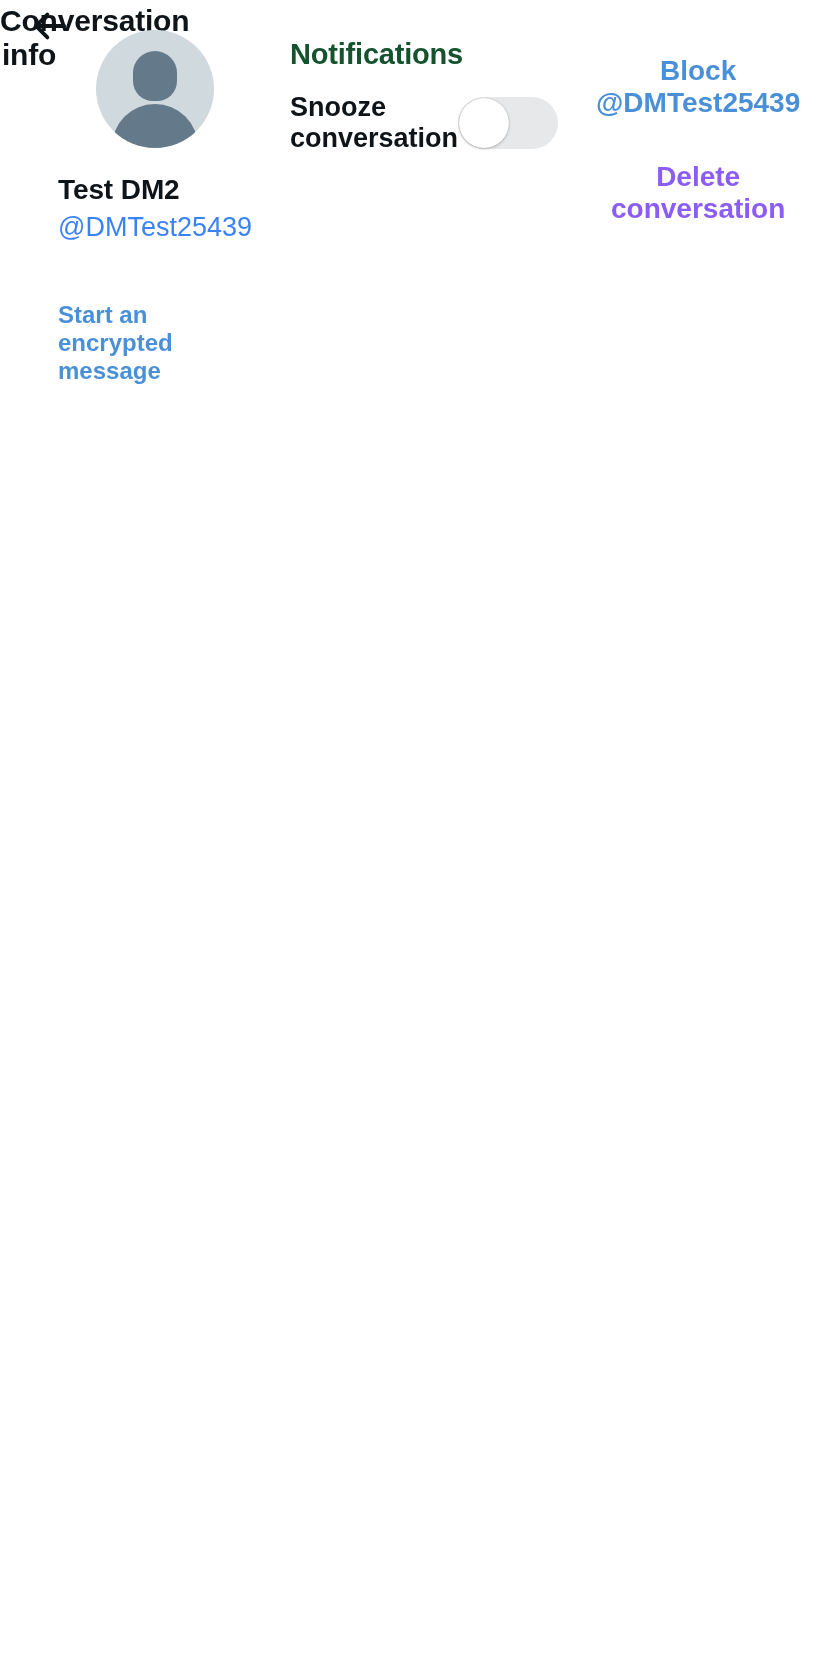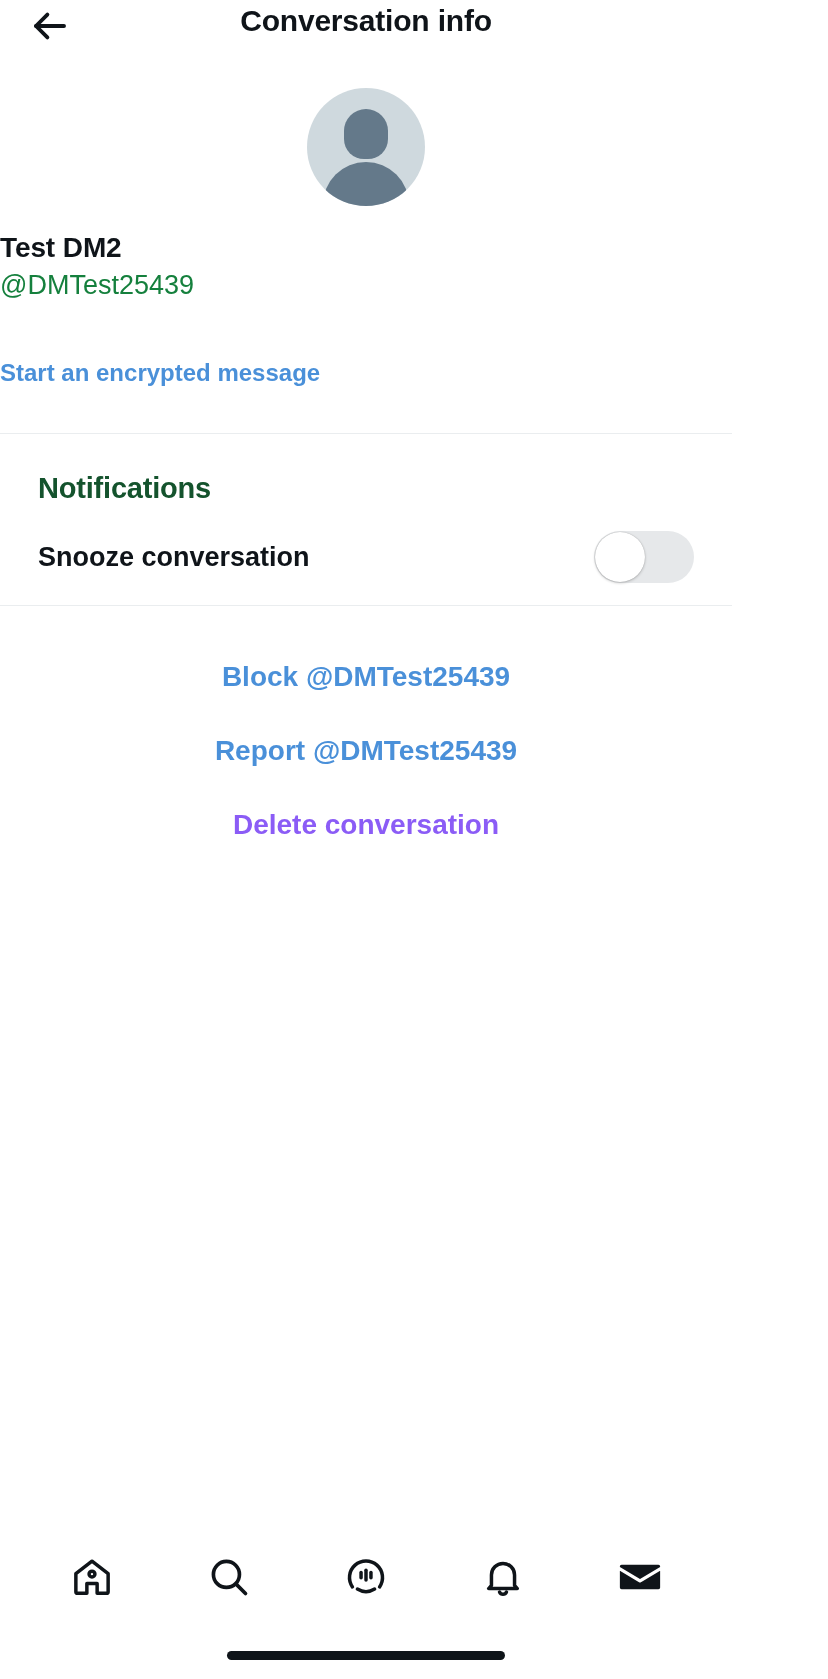--- a/index.html
+++ b/index.html
@@ -2,21 +2,21 @@
 <html><head>
 <meta charset="utf-8">
 <style>
   * { margin:0; padding:0; box-sizing:border-box; }
   html, body {
     width:828px; height:1679px;
     background:#ffffff;
     font-family:"Liberation Sans", sans-serif;
     -webkit-font-smoothing:antialiased;
   }
-  .screen { position:relative; width:732px; height:1679px; display:flex; flex-direction:column; background:#fff; }
+  .screen { position:relative; width:732px; height:1679px; display:flex; flex-direction:row; background:#fff; }
 
   
   .header { position:relative; height:58px; flex:0 0 58px; }
   .back-btn {
     position:absolute; left:22px; top:2px;
     width:56px; height:52px;
     display:flex; align-items:center; justify-content:center;
     cursor:pointer;
   }
   .header-title {
@@ -43,21 +43,21 @@
     width:86px; height:62px; border-radius:43px 43px 0 0;
     background:#64798a;
   }
   .display-name {
     margin-top:26px;
     font-size:28px; font-weight:bold; color:#0f1419;
     letter-spacing:-0.1px;
   }
   .handle {
     margin-top:6px;
-    font-size:27px; color:#15803d; font-weight:400;
+    font-size:27px; color:#3b82f6; font-weight:400;
   }
   .encrypted-link {
     margin-top:58px; margin-bottom:46px;
     font-size:24px; font-weight:bold;
     color:#4a90d9;
     cursor:pointer;
   }
 
   .divider { height:1px; background:#eaedef; width:100%; }
 
@@ -149,21 +149,20 @@
       <div class="toggle">
         <div class="knob"></div>
       </div>
     </div>
   </div>
 
   <div class="divider"></div>
 
   <div class="actions">
     <div class="action-link action-blue">Block @DMTest25439</div>
-    <div class="action-link action-blue">Report @DMTest25439</div>
     <div class="action-link action-red">Delete conversation</div>
   </div>
 
   <div class="spacer"></div>
 
   <div class="bottom-nav">
 
     <div class="nav-item">
       <span>
         <svg width="44" height="44" viewBox="0 0 24 24" fill="none" stroke="#0f1419" stroke-width="1.9" stroke-linecap="round" stroke-linejoin="round">

